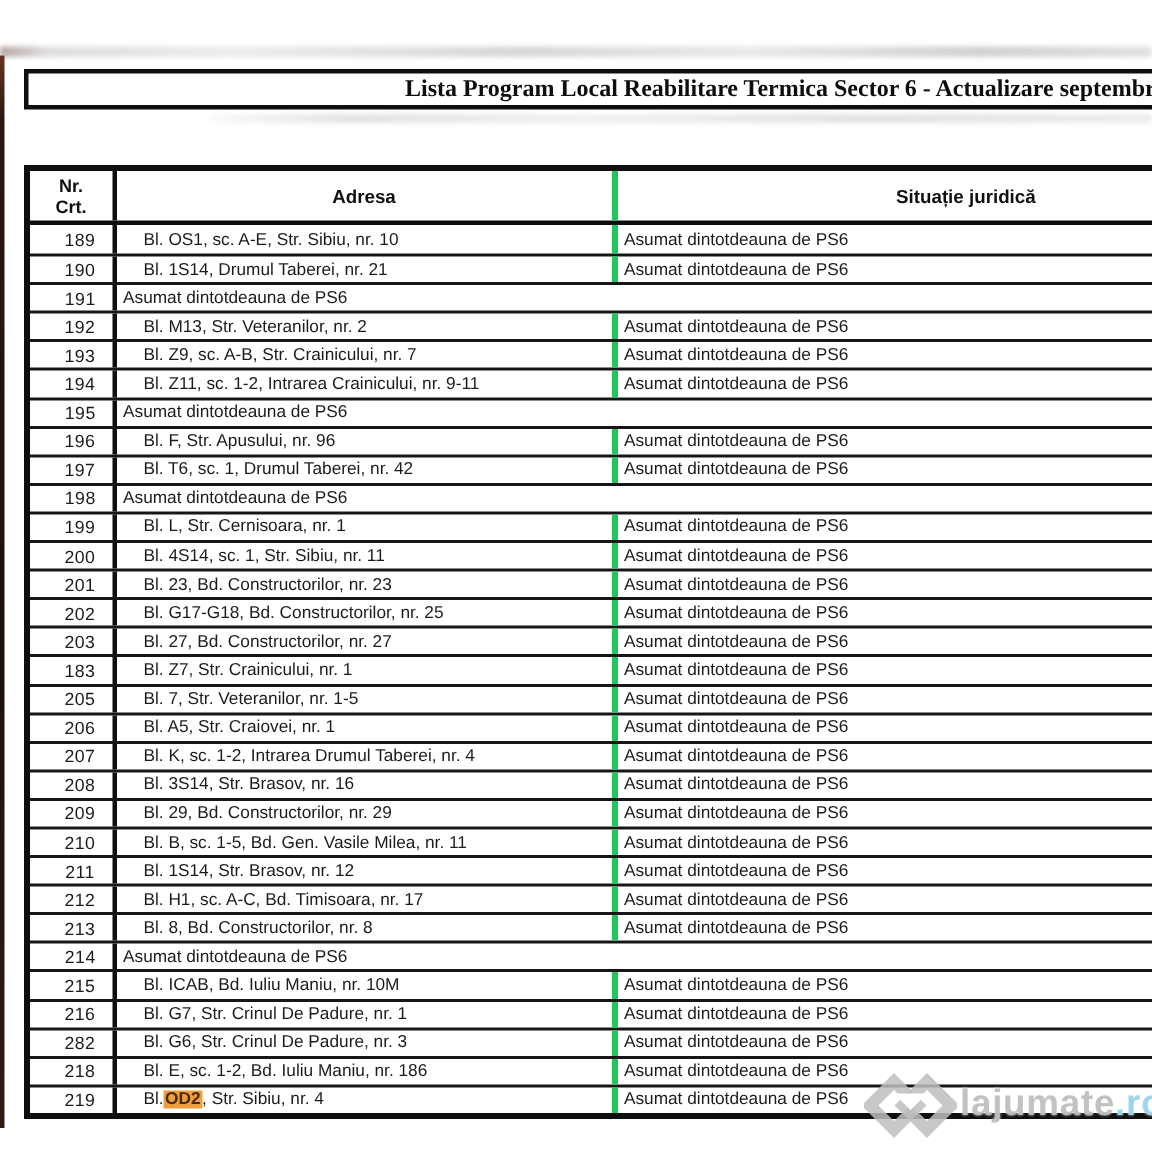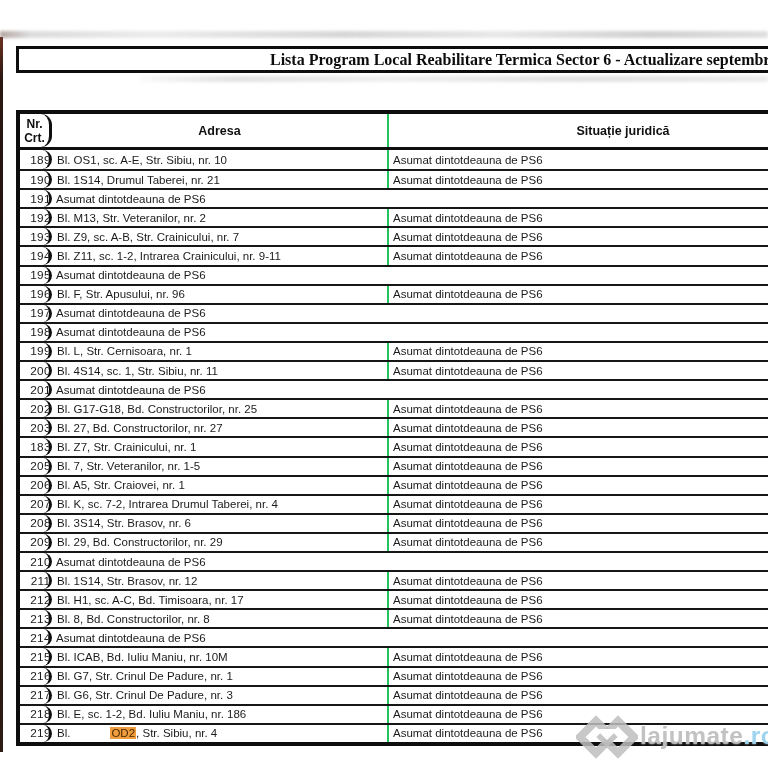--- a/index.html
+++ b/index.html
@@ -45,31 +45,31 @@
   .doc-table {
     position: absolute; left: 16px; top: 110px;
     width: 856px;
     border: 4px solid #0e0e0e;
     background: #fff;
   }
   .tr { display: flex; align-items: stretch; height: 19.1px; border-top: 2px solid #161616; box-sizing: border-box; }
   .tr.first { border-top: none; }
   .thead { display: flex; align-items: stretch; height: 33px; border-bottom: 3px solid #0e0e0e; box-sizing: content-box; }
   .td, .th { box-sizing: border-box; display: flex; align-items: center; overflow: hidden; }
-  .col-nr { width: 32px; border-right: 3px solid #0e0e0e; justify-content: center; border-radius: 11px; }
-  .col-adresa { width: 337px; border-right: 2px solid #22c55e; }
+  .col-nr { width: 58px; border-right: 3px solid #0e0e0e; justify-content: center; }
+  .col-adresa { width: 337px; border-right: 4px solid #22c55e; }
   .col-situatie { width: 468px; }
   .th { justify-content: center; font-weight: bold; color: #101010; }
   .th.col-nr { font-size: 12px; line-height: 14px; text-align: center; flex-direction: column; }
   .th.col-adresa, .th.col-situatie { font-size: 12.5px; }
   .td { font-size: 11.5px; color: #1b1b1b; white-space: nowrap; }
   .td.col-nr { font-size: 11.8px; letter-spacing: .3px; padding-left: 12px; }
-  .td.col-adresa { padding-left: 5px; }
+  .td.col-adresa { padding-left: 18px; }
   .td.col-situatie { padding-left: 4px; }
-  .hl-mark { font-weight: normal; padding: 0 1px; margin-left: 40px; }
+  .hl-mark { font-weight: bold; padding: 0 1px; }
   
   .watermark {
     position: absolute; left: 576px; top: 708px; height: 56px;
     display: flex; align-items: center; z-index: 5;
     pointer-events: none;
   }
   .wm-text {
     font-size: 24.5px; font-weight: bold; letter-spacing: .5px;
     color: rgba(186,186,186,.88);
     text-shadow: 0 0 2px rgba(255,255,255,.9);
@@ -143,20 +143,21 @@
   </div>
 
   <div class="tr">
     <div class="td col-nr">196</div>
     <div class="td col-adresa">Bl. F,  Str. Apusului, nr. 96</div>
     <div class="td col-situatie">Asumat dintotdeauna de PS6</div>
   </div>
 
   <div class="tr">
     <div class="td col-nr">197</div>
+    <div class="td col-adresa">Bl. T6, sc. 1, Drumul Taberei, nr. 42</div>
     <div class="td col-situatie">Asumat dintotdeauna de PS6</div>
   </div>
 
   <div class="tr">
     <div class="td col-nr">198</div>
     <div class="td col-situatie">Asumat dintotdeauna de PS6</div>
   </div>
 
   <div class="tr">
     <div class="td col-nr">199</div>
@@ -165,20 +166,21 @@
   </div>
 
   <div class="tr">
     <div class="td col-nr">200</div>
     <div class="td col-adresa">Bl. 4S14, sc. 1, Str. Sibiu, nr. 11</div>
     <div class="td col-situatie">Asumat dintotdeauna de PS6</div>
   </div>
 
   <div class="tr">
     <div class="td col-nr">201</div>
+    <div class="td col-adresa">Bl. 23,  Bd. Constructorilor, nr. 23</div>
     <div class="td col-situatie">Asumat dintotdeauna de PS6</div>
   </div>
 
   <div class="tr">
     <div class="td col-nr">202</div>
     <div class="td col-adresa">Bl. G17-G18,  Bd. Constructorilor, nr. 25</div>
     <div class="td col-situatie">Asumat dintotdeauna de PS6</div>
   </div>
 
   <div class="tr">
@@ -200,38 +202,39 @@
   </div>
 
   <div class="tr">
     <div class="td col-nr">206</div>
     <div class="td col-adresa">Bl. A5,  Str. Craiovei, nr. 1</div>
     <div class="td col-situatie">Asumat dintotdeauna de PS6</div>
   </div>
 
   <div class="tr">
     <div class="td col-nr">207</div>
-    <div class="td col-adresa">Bl. K, sc. 7-2, Intrarea Drumul Taberei, nr. 4</div>
+    <div class="td col-adresa">Bl. K, sc. 1-2, Intrarea Drumul Taberei, nr. 4</div>
     <div class="td col-situatie">Asumat dintotdeauna de PS6</div>
   </div>
 
   <div class="tr">
     <div class="td col-nr">208</div>
-    <div class="td col-adresa">Bl. 3S14,  Str. Brasov, nr. 6</div>
+    <div class="td col-adresa">Bl. 3S14,  Str. Brasov, nr. 16</div>
     <div class="td col-situatie">Asumat dintotdeauna de PS6</div>
   </div>
 
   <div class="tr">
     <div class="td col-nr">209</div>
     <div class="td col-adresa">Bl. 29,  Bd. Constructorilor, nr. 29</div>
     <div class="td col-situatie">Asumat dintotdeauna de PS6</div>
   </div>
 
   <div class="tr">
     <div class="td col-nr">210</div>
+    <div class="td col-adresa">Bl. B, sc. 1-5, Bd. Gen. Vasile Milea, nr. 11</div>
     <div class="td col-situatie">Asumat dintotdeauna de PS6</div>
   </div>
 
   <div class="tr">
     <div class="td col-nr">211</div>
     <div class="td col-adresa">Bl. 1S14,  Str. Brasov, nr. 12</div>
     <div class="td col-situatie">Asumat dintotdeauna de PS6</div>
   </div>
 
   <div class="tr">
@@ -257,21 +260,21 @@
     <div class="td col-situatie">Asumat dintotdeauna de PS6</div>
   </div>
 
   <div class="tr">
     <div class="td col-nr">216</div>
     <div class="td col-adresa">Bl. G7,  Str. Crinul De Padure, nr. 1</div>
     <div class="td col-situatie">Asumat dintotdeauna de PS6</div>
   </div>
 
   <div class="tr">
-    <div class="td col-nr">217</div>
+    <div class="td col-nr">282</div>
     <div class="td col-adresa">Bl. G6,  Str. Crinul De Padure, nr. 3</div>
     <div class="td col-situatie">Asumat dintotdeauna de PS6</div>
   </div>
 
   <div class="tr">
     <div class="td col-nr">218</div>
     <div class="td col-adresa">Bl. E, sc. 1-2, Bd. Iuliu Maniu, nr. 186</div>
     <div class="td col-situatie">Asumat dintotdeauna de PS6</div>
   </div>
 

